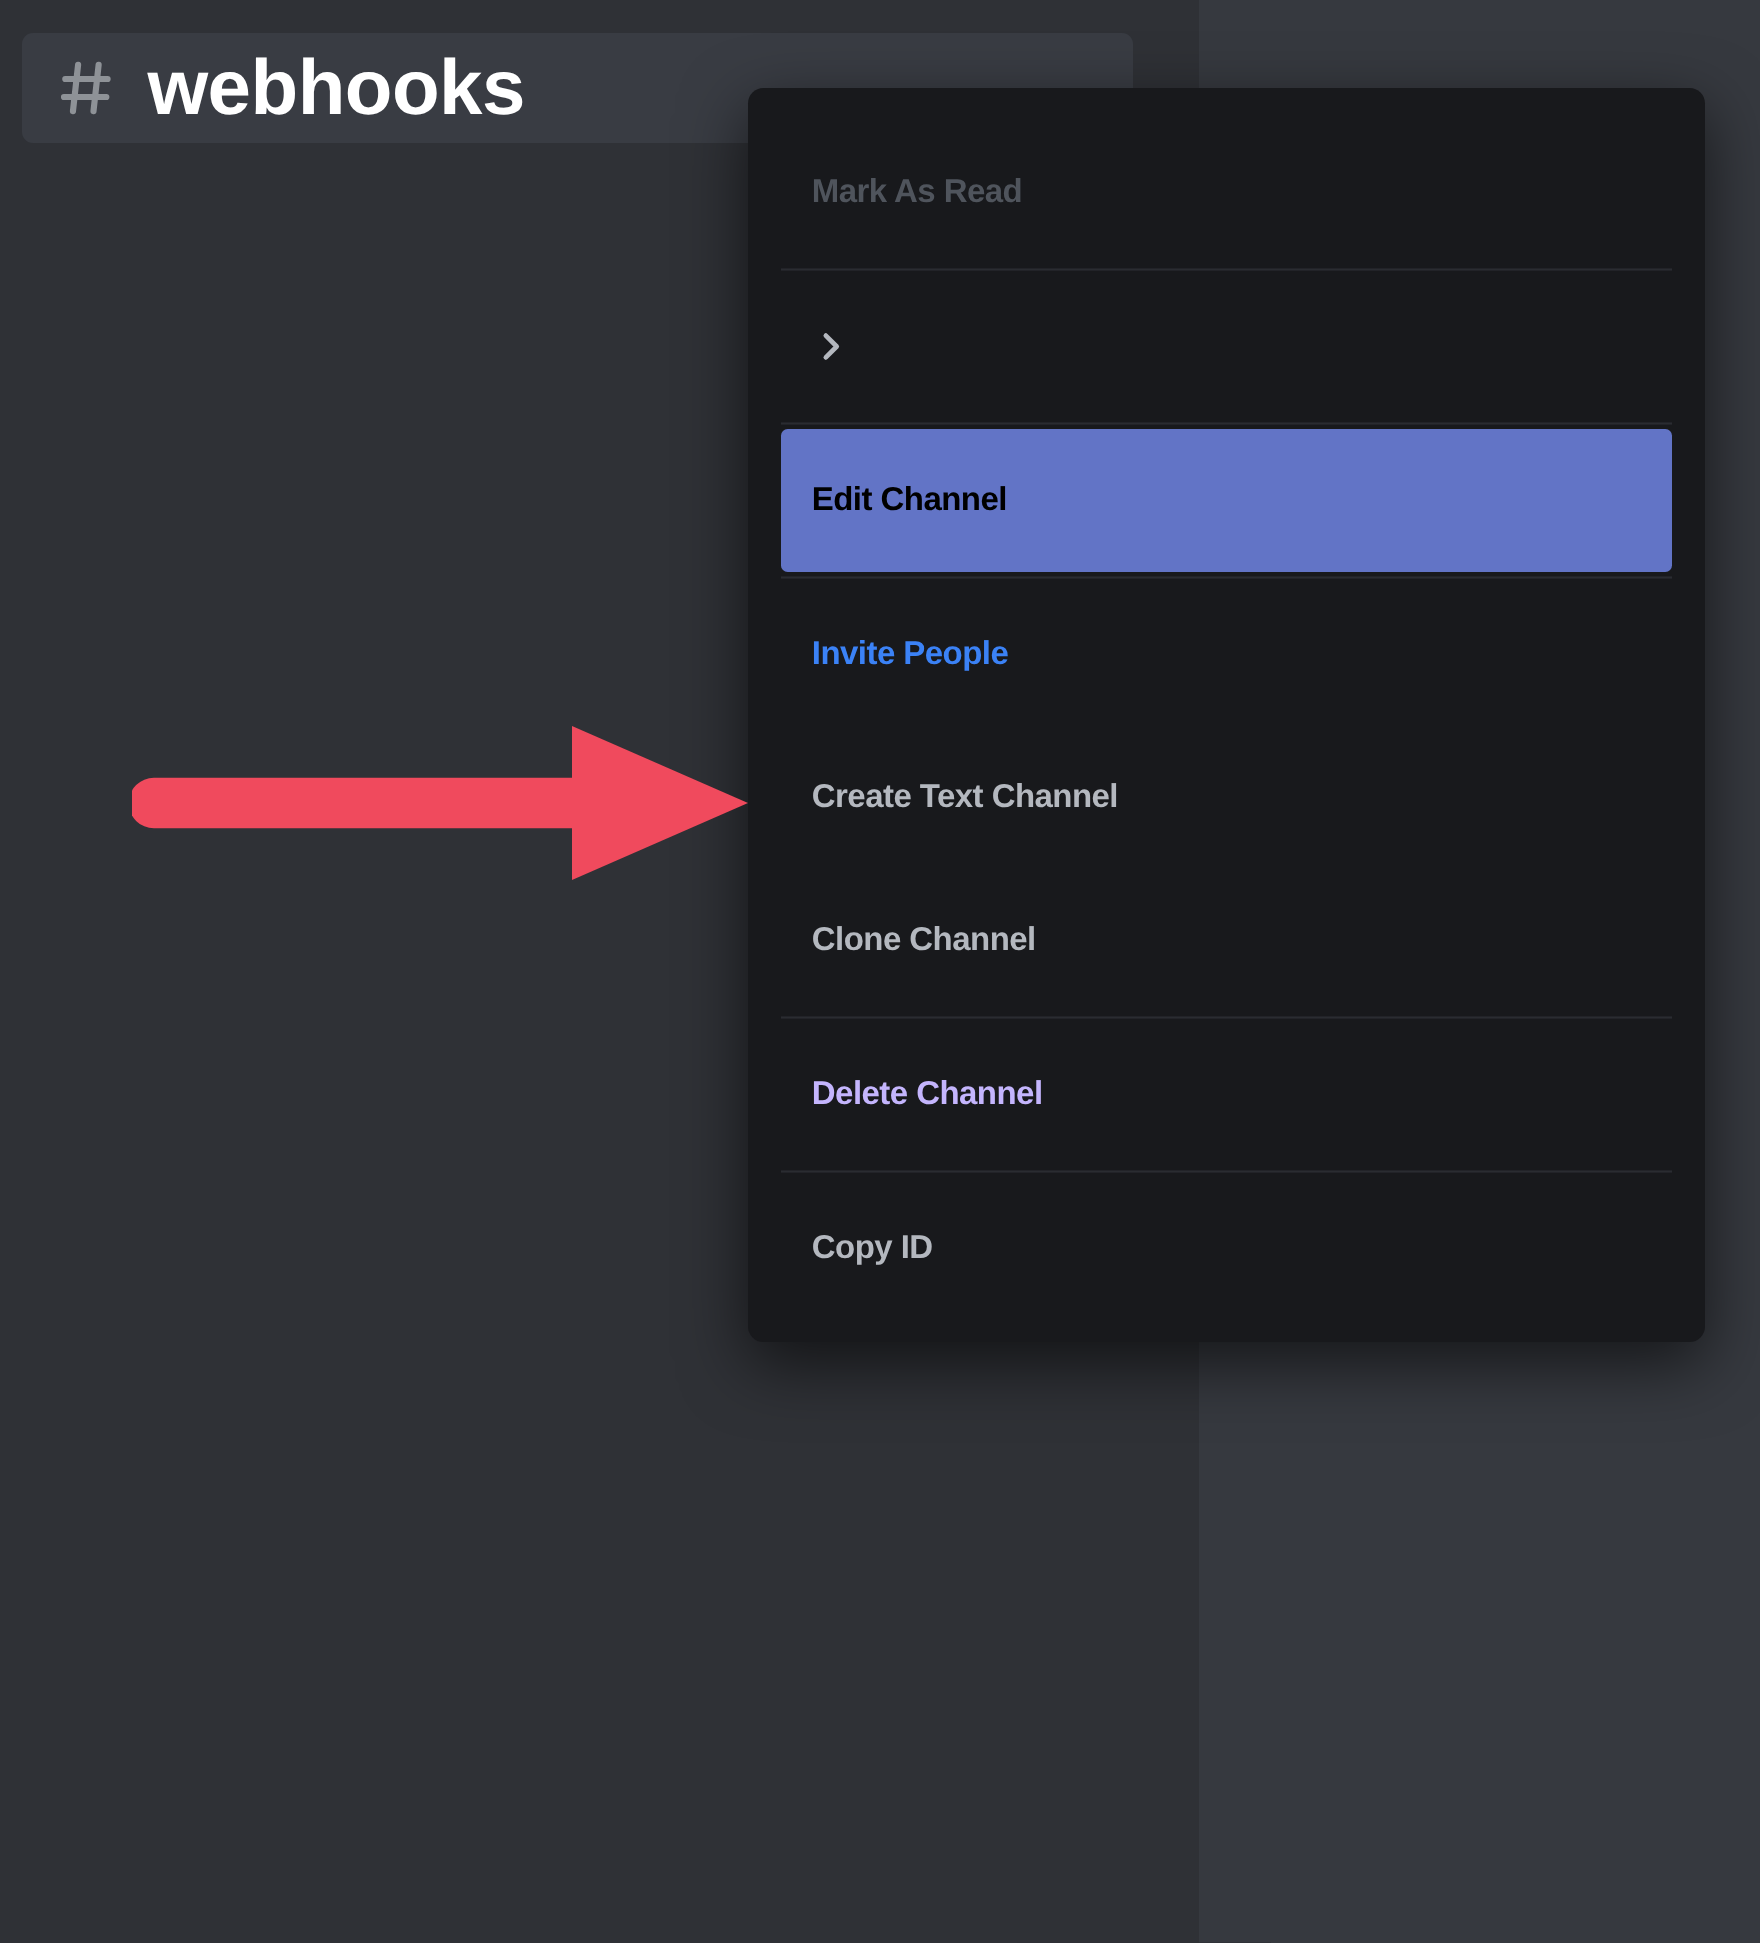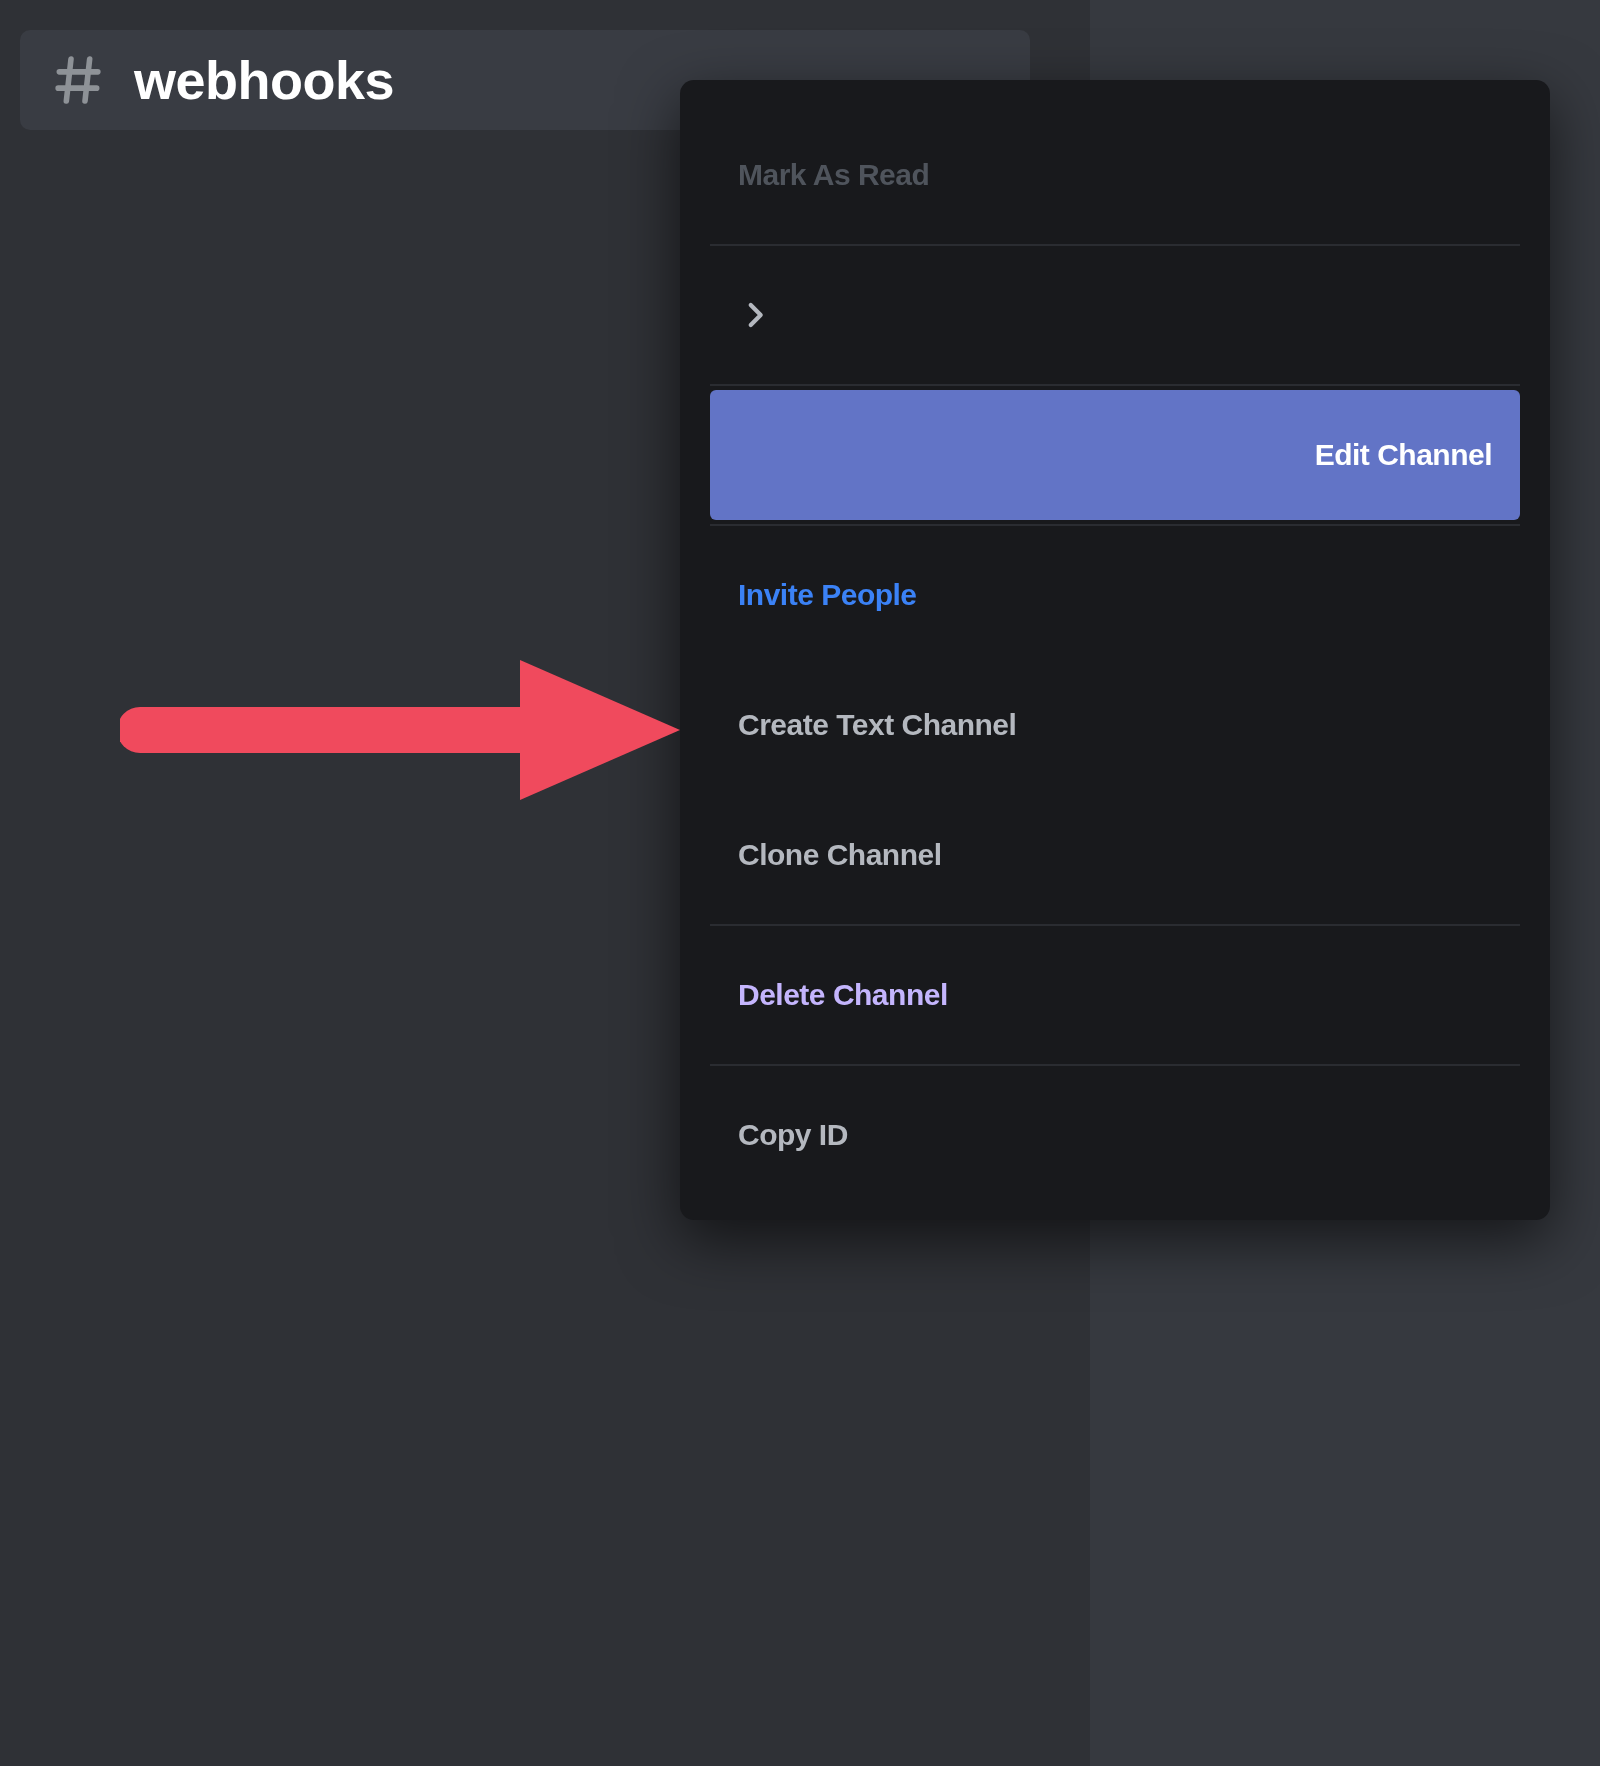--- a/index.html
+++ b/index.html
@@ -64,21 +64,21 @@
     border-radius:10px;
     display:flex;
     align-items:center;
     padding:0 30px;
     box-sizing:border-box;
     gap:28px;
   }
   .hash-icon svg{display:block;}
   .channel-name{
     color:#ffffff;
-    font-size:54px;
+    font-size:71px;
     font-weight:600;
     letter-spacing:-0.5px;
   }
 
   
   .menu{
     position:absolute;
     left:680px;
     top:80px;
     width:870px;
@@ -94,21 +94,21 @@
     align-items:center;
     justify-content:space-between;
     padding:0 28px;
     font-size:30px;
     font-weight:600;
     color:#b4b8bf;
     letter-spacing:-0.5px;
     border-radius:6px;
   }
   .menu-item.disabled{color:#4f545c;}
-  .menu-item.selected{background:#6274c6;color:#ffffff;justify-content:flex-end;}
+  .menu-item.selected{background:#6274c6;color:#000000;}
   .menu-item.accent{color:#3b82f6;}
   .menu-item.danger{color:#c4b5fd;}
   .menu-sep{
     height:0;
     border-top:2px solid #2a2c31;
     margin:4px 0;
   }
   .menu-chevron svg{display:block;}
 
   

